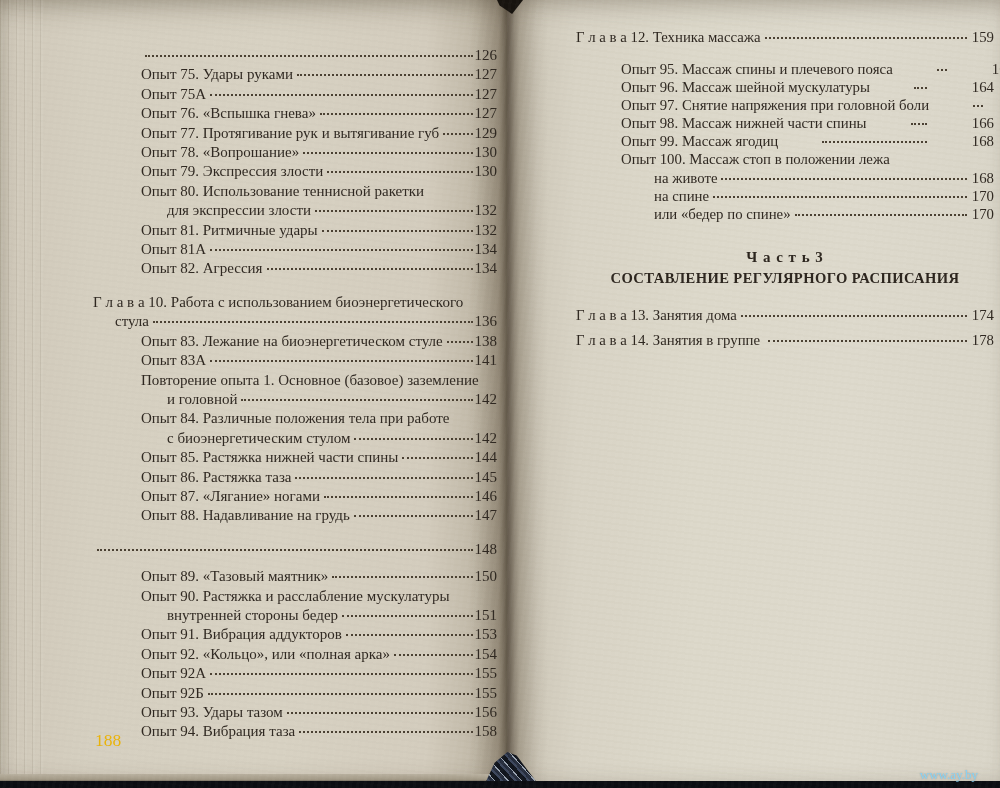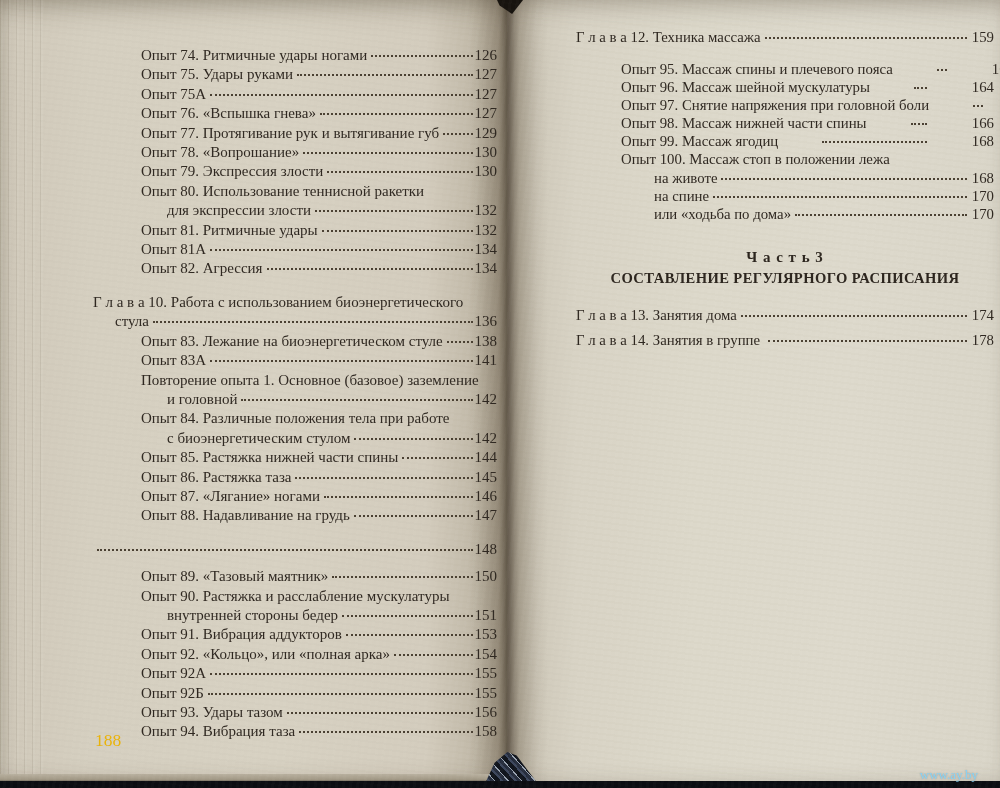--- a/index.html
+++ b/index.html
@@ -67,21 +67,21 @@
 <body>
 
 <div class="photo">
 
   <div class="page page-left"></div>
   <div class="page page-right"></div>
   <div class="gutter-shadow"></div>
 
   <div class="toc toc-left" id="left-toc">
       <div class="toc-section">
-        <div class="row entry"><span class="toc-text">Опыт 74. Ритмичные удары ногами</span><span class="dots"></span><span class="pagenum">126</span></div>
+        <div class="row entry"><span class="dots"></span><span class="pagenum">126</span></div>
         <div class="row entry"><span class="toc-text">Опыт 75. Удары руками</span><span class="dots"></span><span class="pagenum">127</span></div>
         <div class="row entry"><span class="toc-text">Опыт 75А</span><span class="dots"></span><span class="pagenum">127</span></div>
         <div class="row entry"><span class="toc-text">Опыт 76. «Вспышка гнева»</span><span class="dots"></span><span class="pagenum">127</span></div>
         <div class="row entry"><span class="toc-text">Опыт 77. Протягивание рук и вытягивание губ</span><span class="dots"></span><span class="pagenum">129</span></div>
         <div class="row entry"><span class="toc-text">Опыт 78. «Вопрошание»</span><span class="dots"></span><span class="pagenum">130</span></div>
         <div class="row entry"><span class="toc-text">Опыт 79. Экспрессия злости</span><span class="dots"></span><span class="pagenum">130</span></div>
         <div class="row entry"><span class="toc-text">Опыт 80. Использование теннисной ракетки</span></div>
         <div class="row cont"><span class="toc-text">для экспрессии злости</span><span class="dots"></span><span class="pagenum">132</span></div>
         <div class="row entry"><span class="toc-text">Опыт 81. Ритмичные удары</span><span class="dots"></span><span class="pagenum">132</span></div>
         <div class="row entry"><span class="toc-text">Опыт 81А</span><span class="dots"></span><span class="pagenum">134</span></div>
@@ -124,21 +124,21 @@
         </div>
         <div class="toc-section">
           <div class="row entry"><span class="toc-text">Опыт 95. Массаж спины и плечевого пояса</span><span class="dots"></span><span class="pagenum">162</span></div>
           <div class="row entry"><span class="toc-text">Опыт 96. Массаж шейной мускулатуры</span><span class="dots"></span><span class="pagenum">164</span></div>
           <div class="row entry"><span class="toc-text">Опыт 97. Снятие напряжения при головной боли</span><span class="dots"></span><span class="pagenum">165</span></div>
           <div class="row entry"><span class="toc-text">Опыт 98. Массаж нижней части спины</span><span class="dots"></span><span class="pagenum">166</span></div>
           <div class="row entry"><span class="toc-text">Опыт 99. Массаж ягодиц</span><span class="dots"></span><span class="pagenum">168</span></div>
           <div class="row entry"><span class="toc-text">Опыт 100. Массаж стоп в положении лежа</span></div>
           <div class="row cont"><span class="toc-text">на животе</span><span class="dots"></span><span class="pagenum">168</span></div>
           <div class="row cont"><span class="toc-text">на спине</span><span class="dots"></span><span class="pagenum">170</span></div>
-          <div class="row cont"><span class="toc-text">или «ходьба по дома»</span><span class="dots"></span><span class="pagenum">170</span></div>
+          <div class="row cont"><span class="toc-text">или «бедер по спине»</span><span class="dots"></span><span class="pagenum">170</span></div>
         </div>
       </div>
     <div class="part-heading">
       <div class="part-h1">Ч а с т ь  3</div>
       <div class="part-h2">СОСТАВЛЕНИЕ РЕГУЛЯРНОГО РАСПИСАНИЯ</div>
     </div>
     <div class="toc-bottom-block" id="right-toc-bottom">
         <div class="toc-section">
           <div class="row chapter"><span class="toc-text">Г л а в а 13. Занятия дома</span><span class="dots"></span><span class="pagenum">174</span></div>
         </div>

